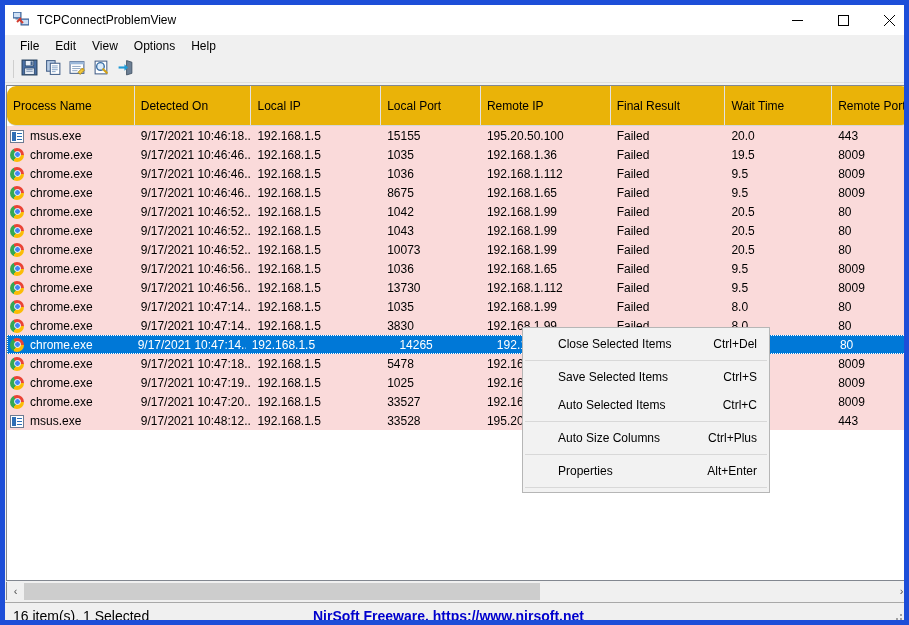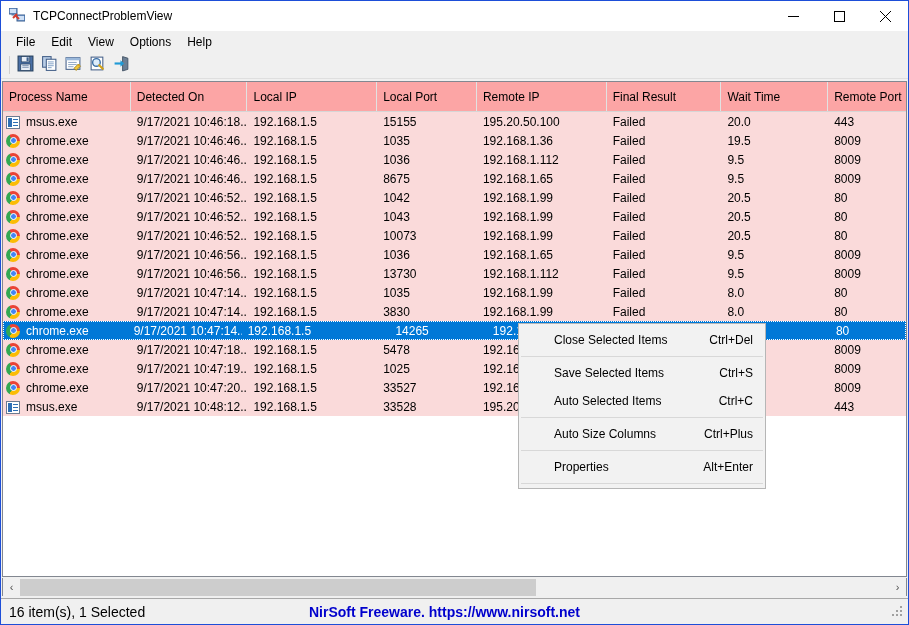--- a/index.html
+++ b/index.html
@@ -9,21 +9,21 @@
   }
   body {
     font-family: "Liberation Sans", sans-serif;
     -webkit-font-smoothing: none;
   }
   #app {
     position: relative;
     width: 909px;
     height: 625px;
     box-sizing: border-box;
-    border: 1px solid #1d4ed8;
+    border: 5px solid #1d4ed8;
     background: #f0f0f0;
     overflow: hidden;
   }
 
   
   .titlebar {
     position: absolute;
     left: 0; top: 0;
     width: 907px;
     height: 30px;
@@ -112,24 +112,25 @@
     top: 80px;
     width: 905px;
     height: 496px;
     background: #ffffff;
     border: 1px solid #828790;
     box-sizing: border-box;
     overflow: hidden;
   }
   .header-row {
     display: flex;
-    height: 30px;
-    background: #fca5a5;
+    height: 40px;
+    background: #eab308;
     border-bottom: 1px solid #d6d6d6;
     box-sizing: border-box;
+    border-radius: 9px;
   }
   .hcell {
     font-size: 12px;
     color: #000000;
     display: flex;
     align-items: center;
     padding-left: 6px;
     box-sizing: border-box;
     border-right: 1px solid #e2e2e2;
     white-space: nowrap;

